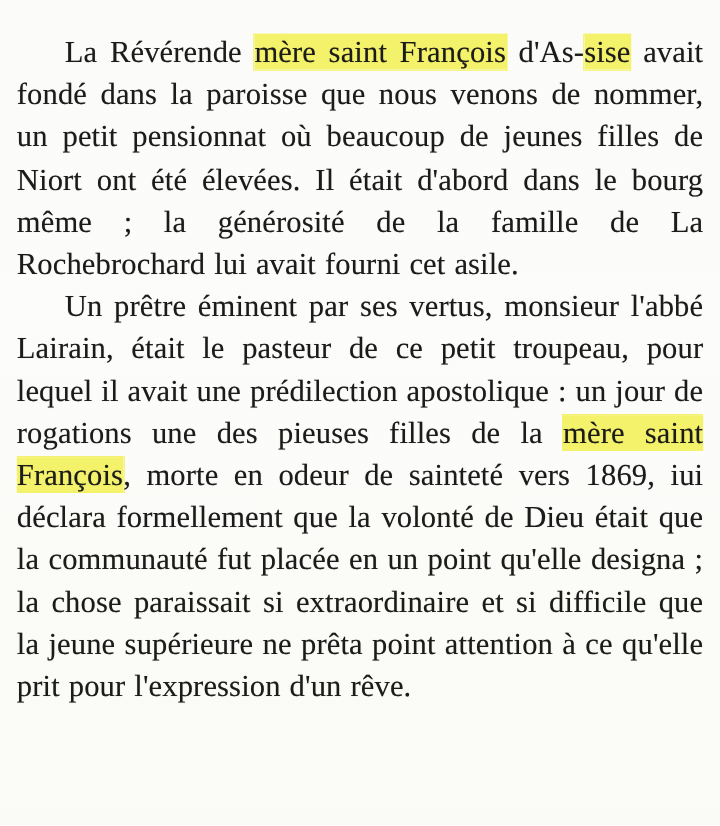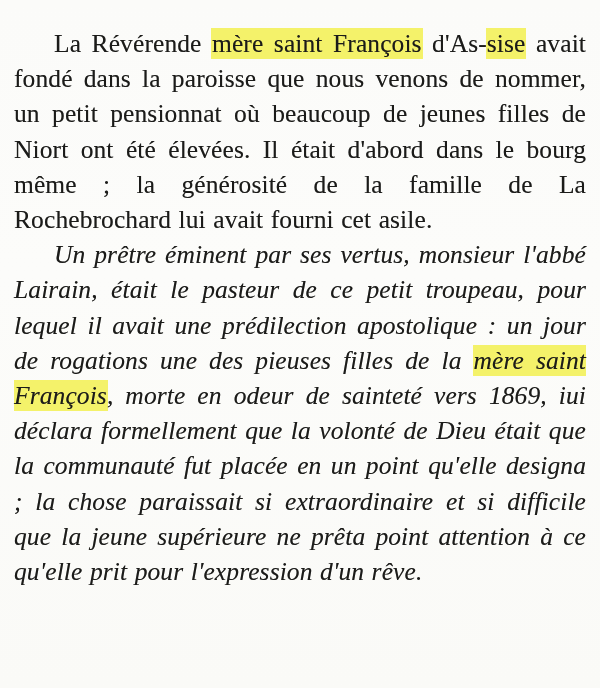--- a/index.html
+++ b/index.html
@@ -34,21 +34,20 @@
     line-height: 35.2px;
     color: #1b1b19;
     letter-spacing: 0.1px;
     word-spacing: 1px;
     text-indent: 40px;
     
     text-shadow: 0 0 0.6px rgba(40,40,40,0.45);
   }
   p.para + p.para {
     margin-top: 0;
-    font-style: italic;
   }
   .hl {
     background-color: #f4f26a;
     box-shadow: 0 0 0 1px #f4f26a;
   }
 </style>
 </head>
 <body>
 
 <div class="page">

